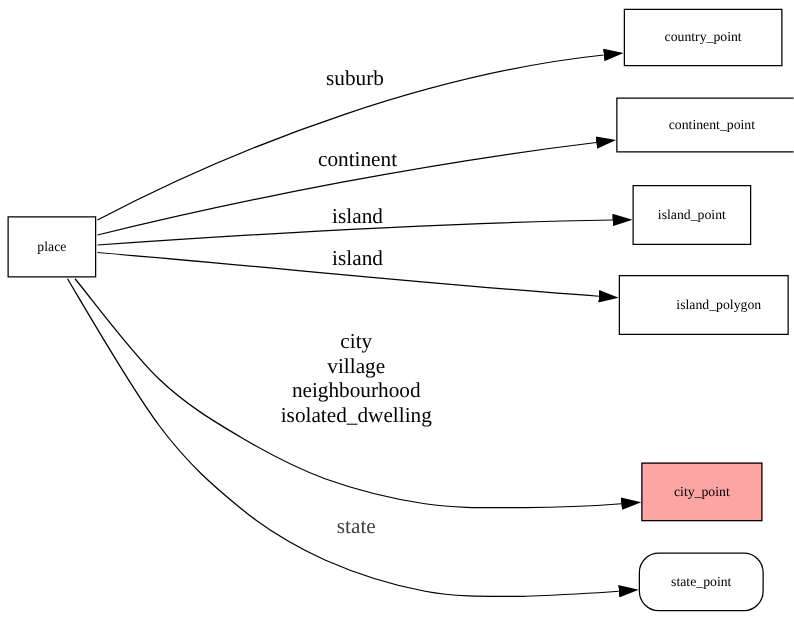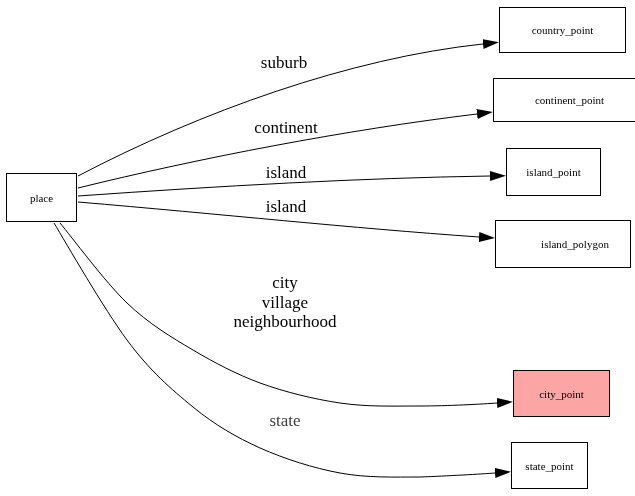--- a/index.html
+++ b/index.html
@@ -71,39 +71,40 @@
       </div>
       <div class="node" style="left: 506px; top: 148px; width: 95px; height: 48px; border-color: rgb(0, 0, 0); background: rgb(255, 255, 255);">
         <span style="color: rgb(0, 0, 0);">island_point</span>
       </div>
       <div class="node" style="left: 495px; top: 220px; width: 136px; height: 48px; border-color: rgb(0, 0, 0); background: rgb(255, 255, 255); padding-left: 24px;">
         <span style="color: rgb(0, 0, 0);">island_polygon</span>
       </div>
       <div class="node" style="left: 513px; top: 370px; width: 97px; height: 47px; border-color: rgb(0, 0, 0); background: #fca5a5;">
         <span style="color: rgb(0, 0, 0);">city_point</span>
       </div>
-      <div class="node" style="left: 511px; top: 442px; width: 77px; height: 47px; border-color: rgb(0, 0, 0); background: rgb(255, 255, 255);">
+      <div class="node" style="left: 511px; top: 442px; width: 100px; height: 47px; border-color: rgb(0, 0, 0); background: rgb(255, 255, 255); border-radius: 16px;">
         <span style="color: rgb(0, 0, 0);">state_point</span>
       </div>
     </div>
   <div>
       <div class="edge-label" style="left: 284px; top: 63px; color: rgb(0, 0, 0);">
         <div>suburb</div>
       </div>
       <div class="edge-label" style="left: 286px; top: 128px; color: rgb(0, 0, 0);">
         <div>continent</div>
       </div>
       <div class="edge-label" style="left: 286px; top: 173px; color: rgb(0, 0, 0);">
         <div>island</div>
       </div>
       <div class="edge-label" style="left: 286px; top: 207px; color: rgb(0, 0, 0);">
         <div>island</div>
       </div>
       <div class="edge-label" style="left: 285px; top: 303px; color: rgb(0, 0, 0);">
         <div>city</div>
         <div>village</div>
         <div>neighbourhood</div>
+        <div>isolated_dwelling</div>
       </div>
       <div class="edge-label" style="left: 285px; top: 421px; color: #404040;">
         <div>state</div>
       </div>
     </div>
 </div>
 
 </body></html>

